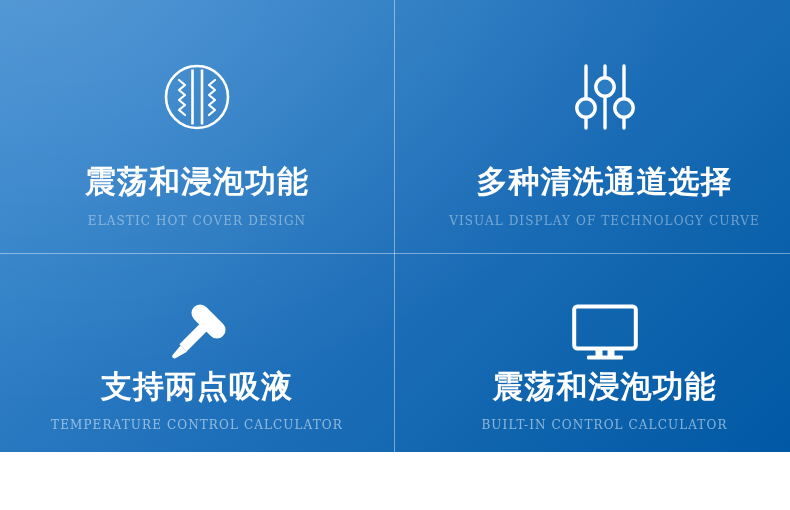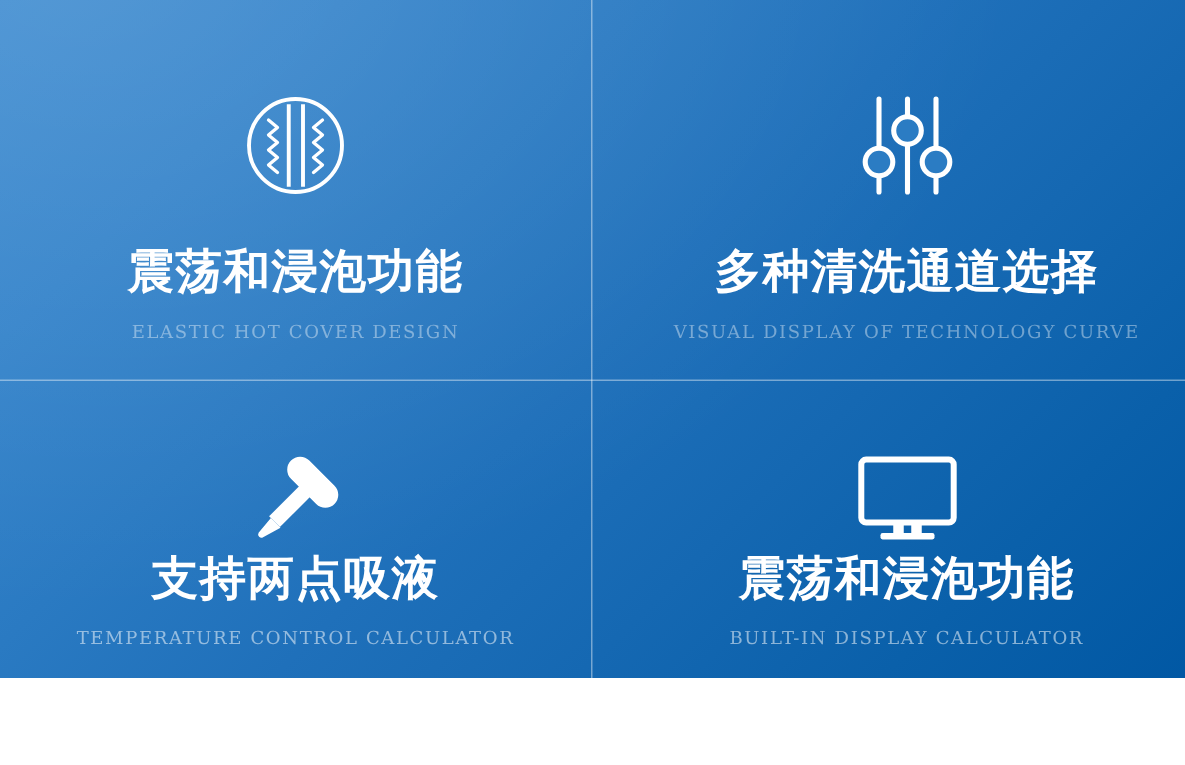--- a/index.html
+++ b/index.html
@@ -171,21 +171,21 @@
     <div class="cell r2">
       <div class="icon-wrap small">
         <svg width="68" height="58" viewBox="0 0 68 58" aria-hidden="true">
           <rect x="3.2" y="2.4" width="61.6" height="42.0" rx="3.2" fill="none" stroke="#ffffff" stroke-width="4.0"></rect>
           <rect x="24.5" y="44.4" width="7.0" height="8.4" fill="#ffffff"></rect>
           <rect x="36.5" y="44.4" width="7.0" height="8.4" fill="#ffffff"></rect>
           <rect x="16.0" y="51.4" width="36.0" height="4.2" rx="1.4" fill="#ffffff"></rect>
         </svg>
       </div>
       <div class="title">震荡和浸泡功能</div>
-      <div class="subtitle">BUILT-IN DISPLAY CALCULATOR</div>
+      <div class="subtitle">BUILT-IN CONTROL CALCULATOR</div>
     </div>
 
   </div>
 
   <div class="divider-v"></div>
   <div class="divider-h"></div>
 
 </div>
 
 </body></html>

